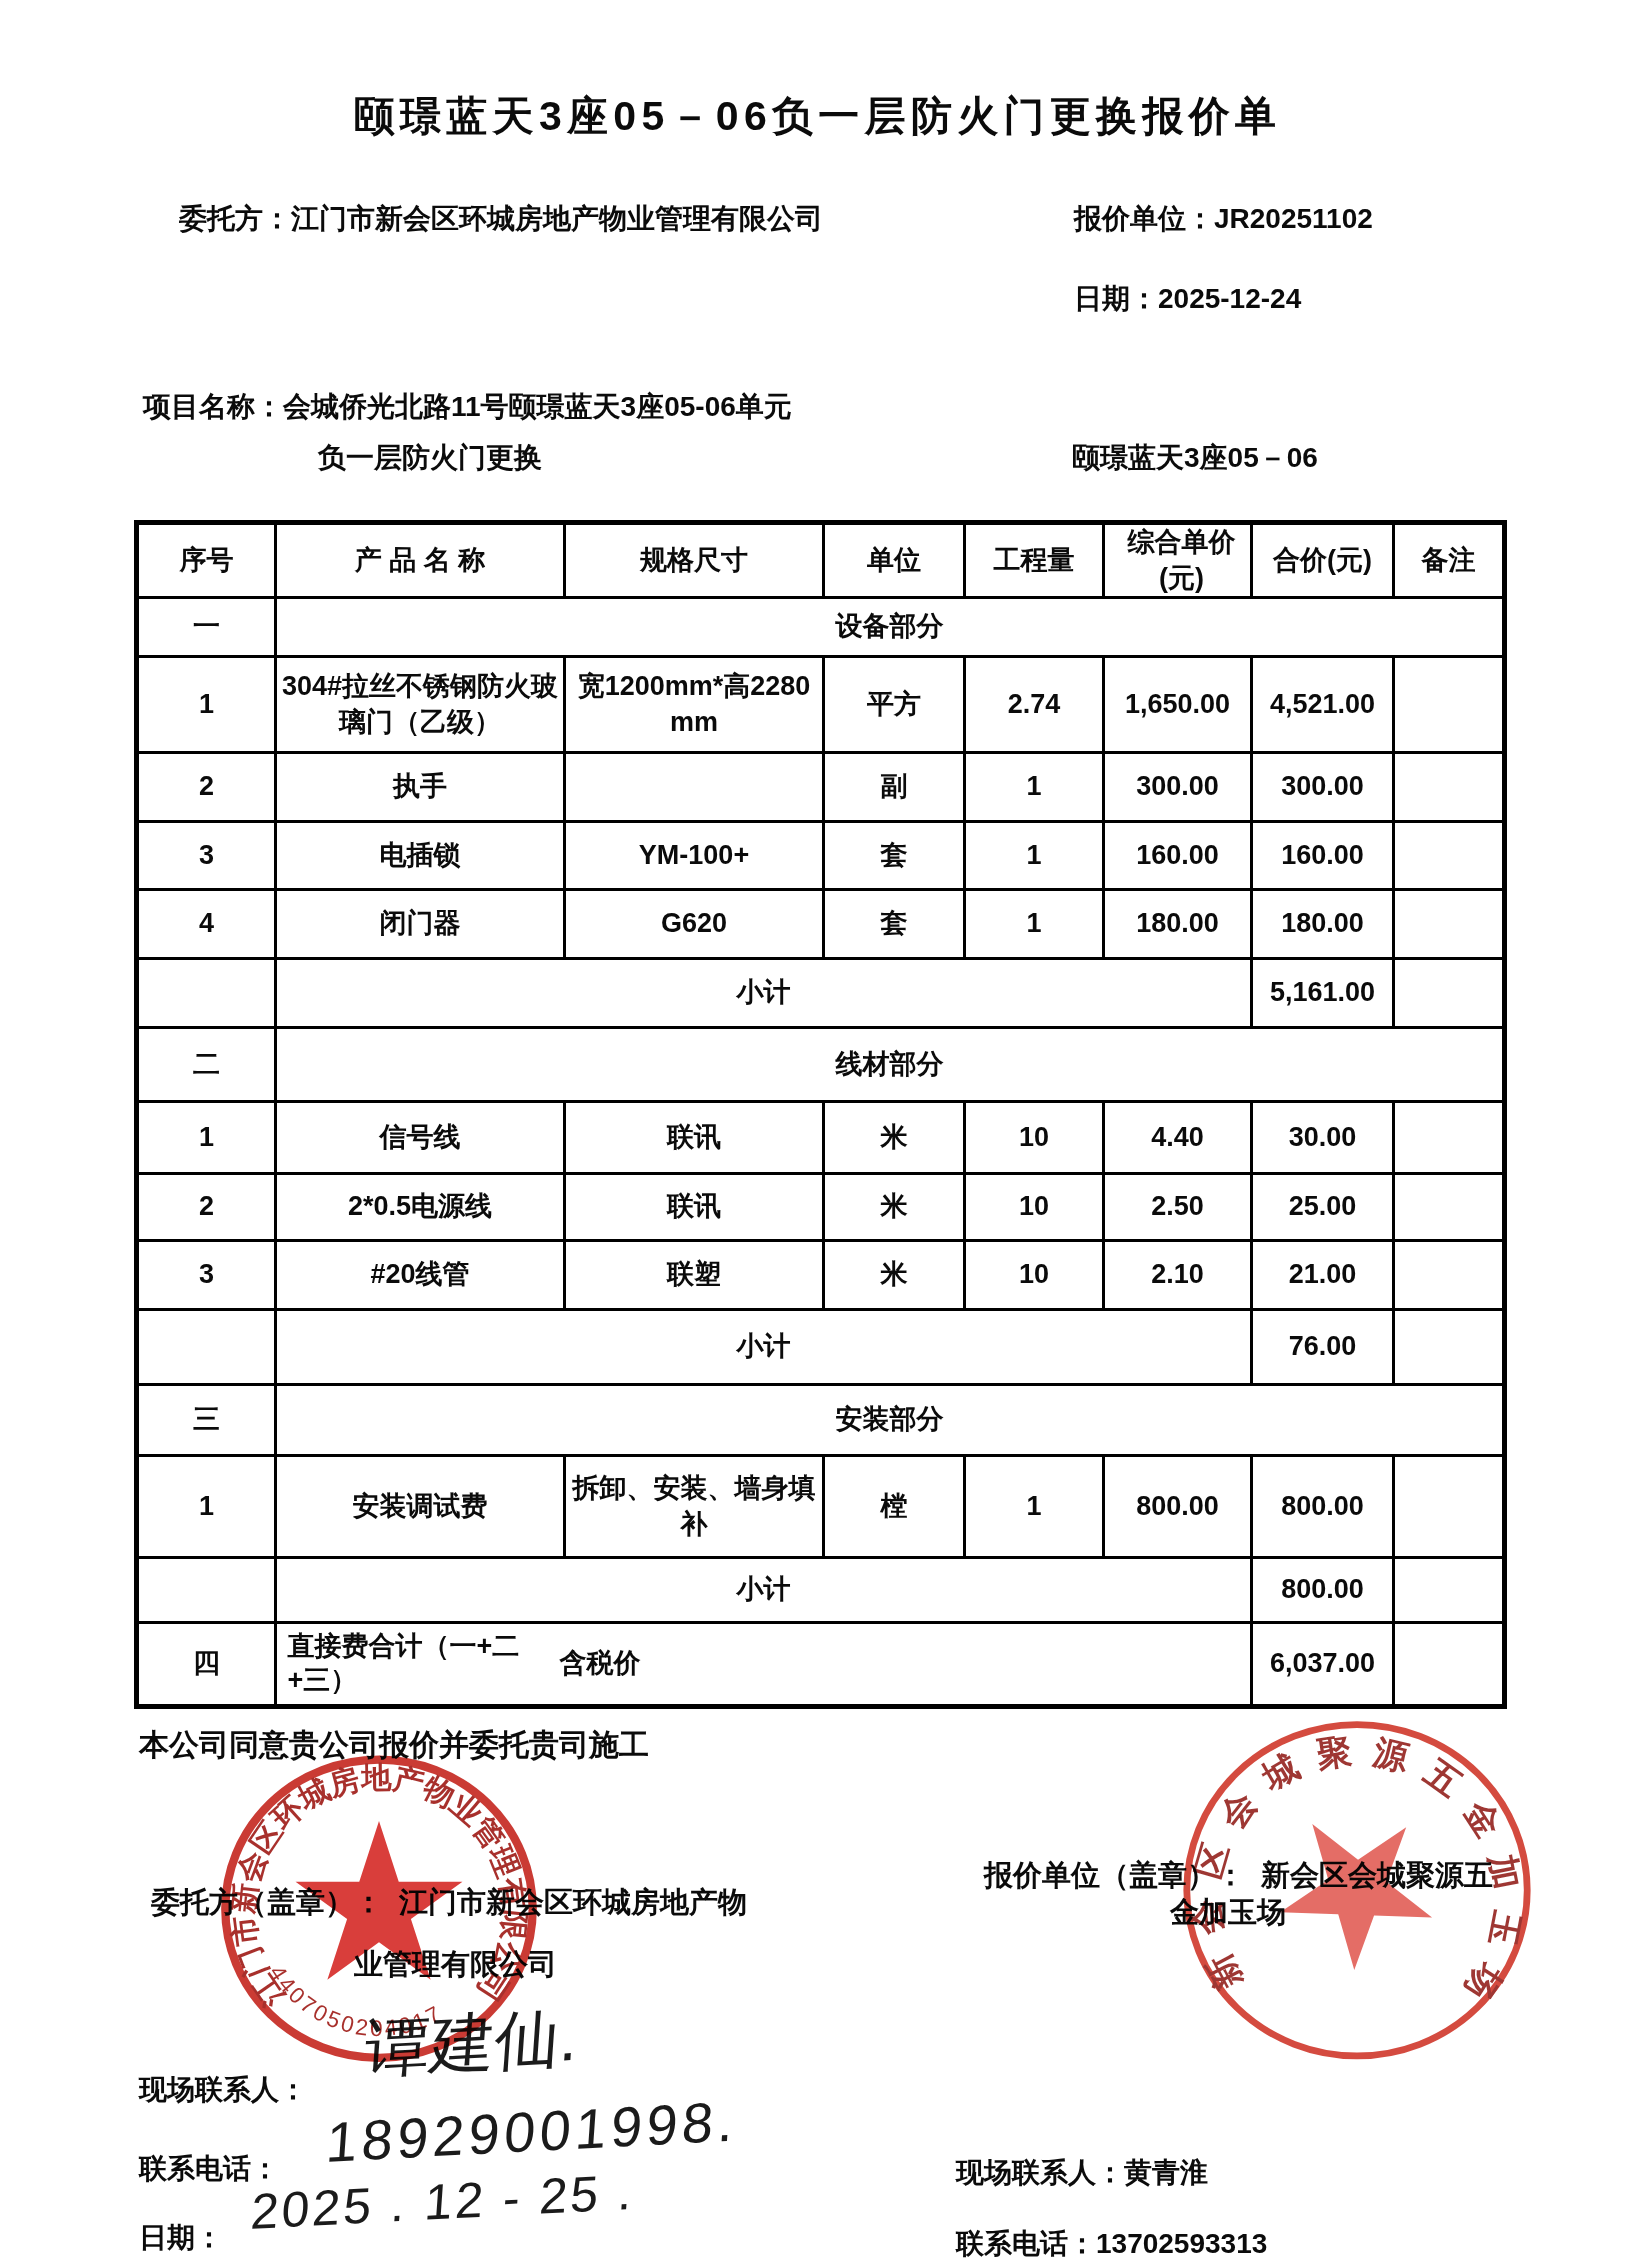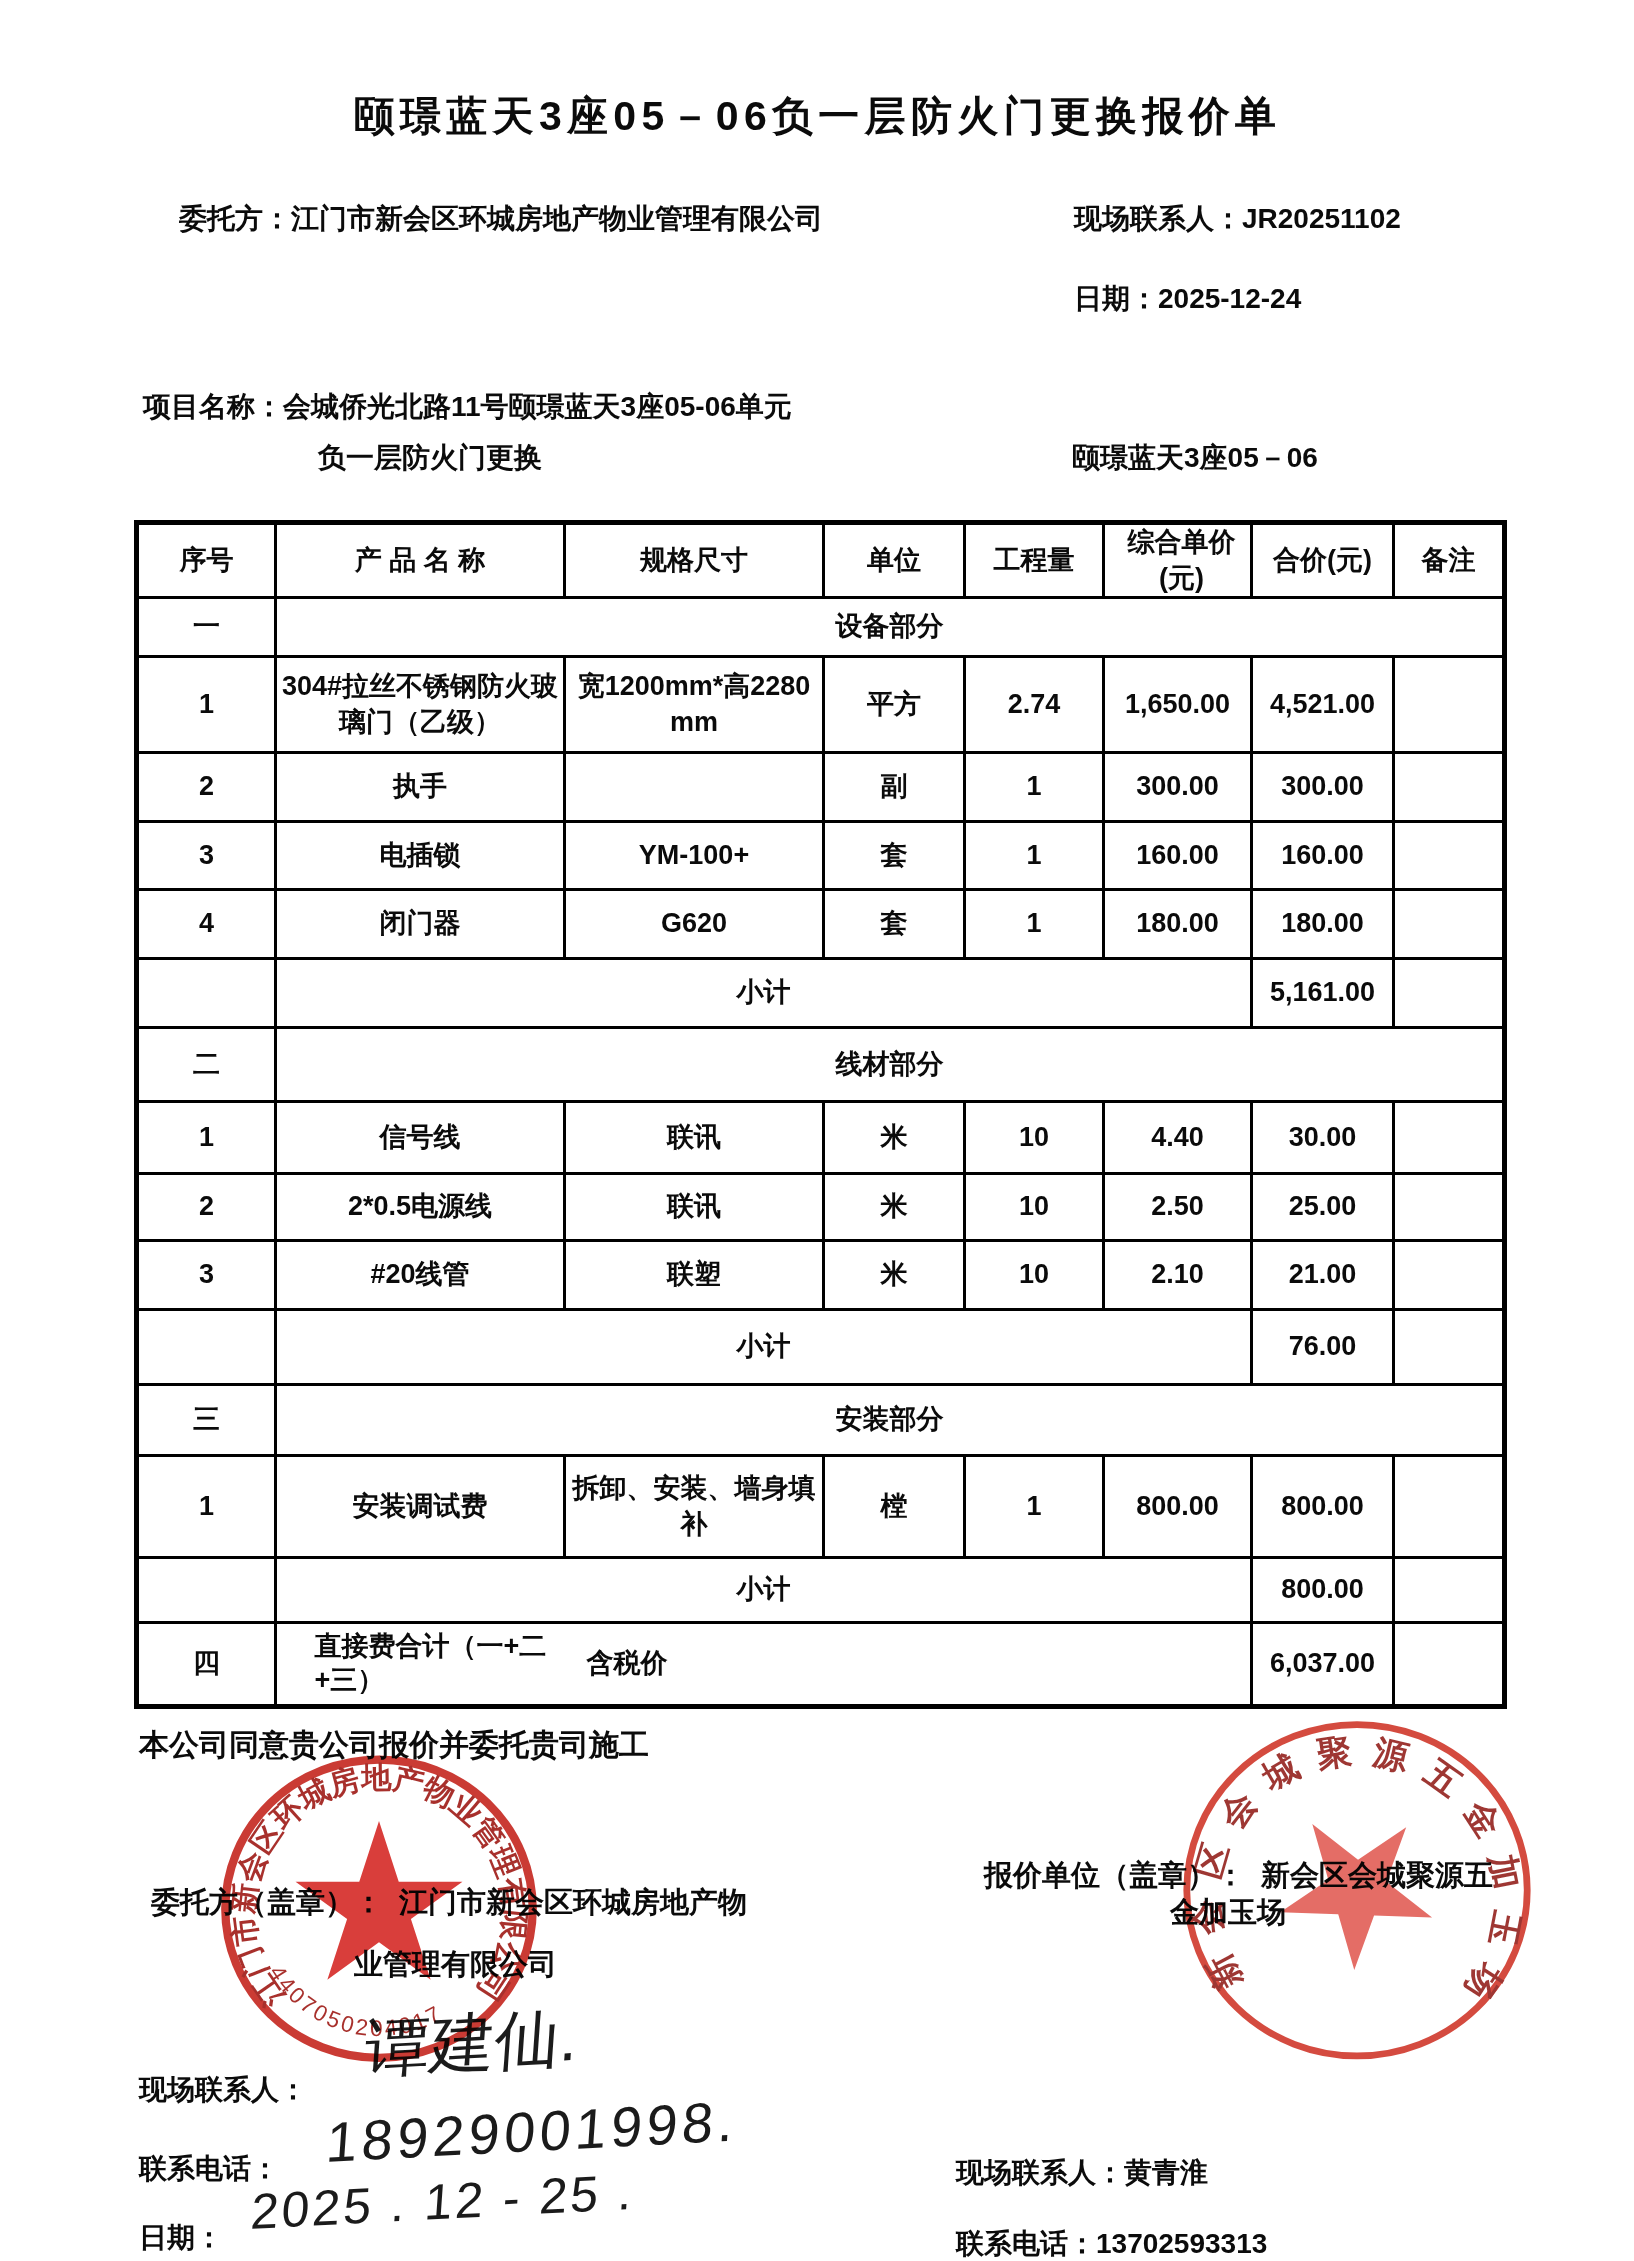--- a/index.html
+++ b/index.html
@@ -26,39 +26,39 @@
     padding:0;line-height:1.3;overflow:hidden;
   }
   td.c-name{text-align:left;padding-left:10.6px;padding-right:7.5px;}
   td.c-num{font-weight:normal;font-size:28px;}
   td.c-price{text-align:right;padding-right:4.5px;font-weight:normal;font-size:28px;margin-top:16px;}
   td.c-total{font-weight:normal;font-size:28px;}
   td.c-spec{word-break:break-all;padding-left:6px;padding-right:6px;}
   td.c-spec-left{text-align:left;padding-left:9px;word-break:break-all;}
   .hdr-two em{font-style:normal;display:block;margin-left:8px;}
   td.sec-name{text-align:left;padding-left:12px;}
-  .grand-cell{display:flex;align-items:center;text-align:left;padding-left:27px;}
+  .grand-cell{display:flex;align-items:center;text-align:left;}
   .grand-name{width:260px;padding-left:10.6px;word-break:break-all;line-height:1.25;}
   .grand-tax{margin-left:12px;}
   
   .hand{
     position:absolute;color:#1b1b1b;font-weight:normal;white-space:pre;
     transform:rotate(-3deg) skewX(-7deg);transform-origin:left bottom;
   }
   .stamp{position:absolute;mix-blend-mode:multiply;pointer-events:none;}
 </style>
 </head>
 <body>
 
 <div class="page">
 
   <div class="doc-title">颐璟蓝天3座05－06负一层防火门更换报价单</div>
 
   <div class="line" style="left:179px;top:200px;">委托方：江门市新会区环城房地产物业管理有限公司</div>
-  <div class="line" style="left:1074px;top:200px;">现场联系人：JR20251102</div>
+  <div class="line" style="left:1074px;top:200px;">报价单位：JR20251102</div>
   <div class="line" style="left:1074px;top:280px;">日期：2025-12-24</div>
 
   <div class="line" style="left:143px;top:388px;">项目名称：会城侨光北路11号颐璟蓝天3座05-06单元</div>
   <div class="line" style="left:318px;top:439px;">负一层防火门更换</div>
   <div class="line" style="left:1072px;top:439px;">颐璟蓝天3座05－06</div>
 
   <table class="quote">
     <colgroup>
       <col style="width:139px">
         <col style="width:289px">

